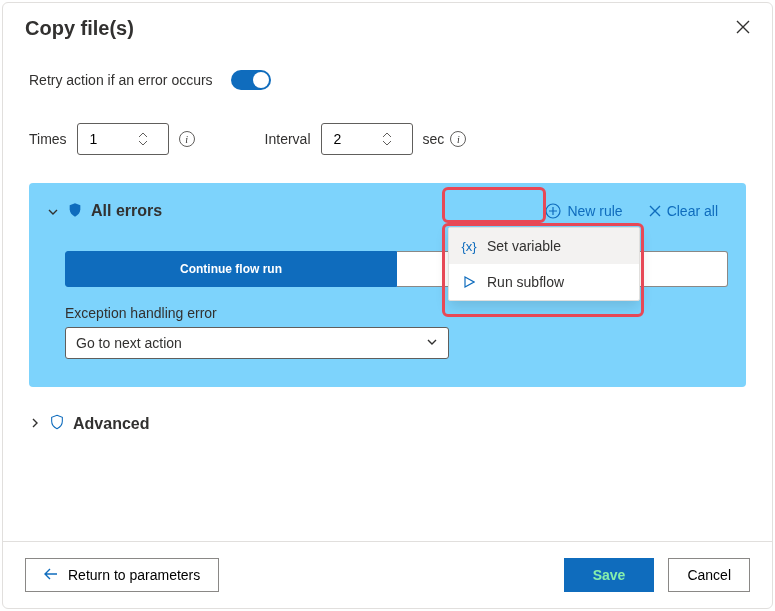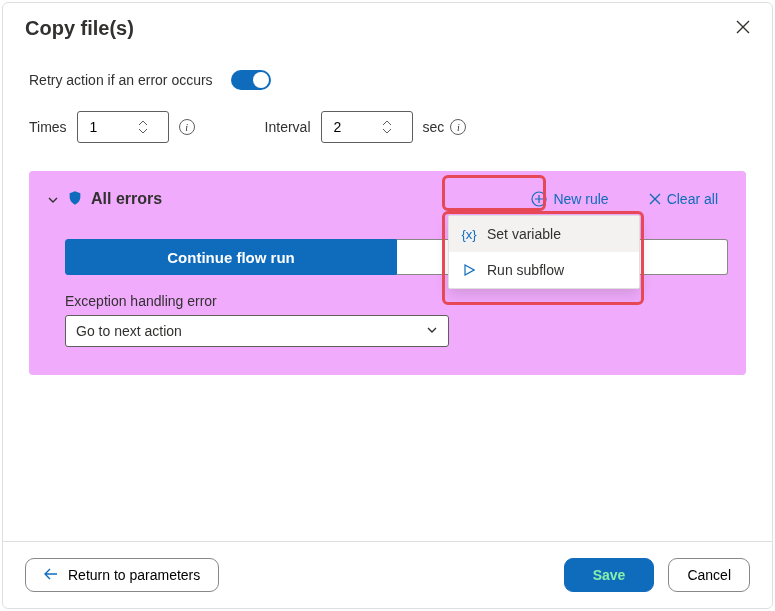--- a/index.html
+++ b/index.html
@@ -6,61 +6,61 @@
   body { margin: 0; padding: 2px; background: #fff; font-size: 14px; color: #323130; }
   .dialog { border: 1px solid #e1dfdd; border-radius: 6px; width: 771px; height: 607px; display: flex; flex-direction: column; }
   .header { display: flex; align-items: center; justify-content: space-between; padding: 14px 22px 10px 22px; }
   .title { font-size: 20px; font-weight: 600; }
   .close-x svg { width: 14px; height: 14px; }
   .info-bar { background: #eff6fc; margin: 4px 6px 0 6px; padding: 12px 20px; display: flex; align-items: center; gap: 12px; }
   .info-bar .shield { width: 18px; height: 18px; flex: none; }
   .info-bar .text { font-size: 14px; }
   .info-bar a { color: #0f6cbd; text-decoration: underline; }
   .body { padding: 20px 26px 10px 26px; flex: 1; }
-  .retry-row { display: flex; align-items: center; gap: 18px; margin-bottom: 21px; }
+  .retry-row { display: flex; align-items: center; gap: 18px; margin-bottom: 33px; }
   .toggle { width: 40px; height: 20px; background: #0f6cbd; border-radius: 10px; position: relative; cursor: pointer; }
   .toggle .knob { position: absolute; right: 2px; top: 2px; width: 16px; height: 16px; background: #fff; border-radius: 50%; }
   .nums-row { display: flex; align-items: center; gap: 10px; margin-bottom: 28px; }
   .num-input { display: flex; align-items: center; border: 1px solid #605e5c; border-radius: 3px; height: 32px; width: 92px; padding: 0 4px 0 10px; }
   .num-input input { border: none; outline: none; width: 50px; font-size: 14px; background: transparent; }
   .spin { display: flex; flex-direction: column; gap: 0; }
   .spin svg { width: 10px; height: 8px; }
   .info-icon { width: 16px; height: 16px; border: 1px solid #605e5c; border-radius: 50%; display: inline-flex; align-items: center; justify-content: center; font-size: 10px; font-style: italic; font-family: Georgia, serif; }
   .gap { width: 50px; }
-  .panel { background: #f0abfc; border-radius: 4px; padding: 14px 18px 28px 18px; position: relative; }
+  .panel { background: #7dd3fc; border-radius: 4px; padding: 14px 18px 28px 18px; position: relative; }
   .panel-head { display: flex; align-items: center; justify-content: space-between; margin-bottom: 26px; }
   .left-head { display: flex; align-items: center; gap: 8px; }
   .left-head .chev { width: 12px; height: 12px; }
   .left-head .shield-blue svg { width: 16px; height: 18px; }
   .left-head .lbl { font-size: 16px; font-weight: 600; }
-  .right-head { display: flex; align-items: center; gap: 20px; }
+  .right-head { display: flex; align-items: center; gap: 6px; }
   .link-btn { display: flex; align-items: center; gap: 6px; padding: 6px 10px; color: #0f6cbd; cursor: pointer; font-size: 14px; background: transparent; border: none; }
   .link-btn.newrule { border: 2px solid #d13438; border-right: none; border-bottom: none; border-top-left-radius: 3px; padding: 8px 10px; position: relative; top: 0; }
   
   .link-btn.newrule { border: none; padding: 6px 10px; }
   .redbox { position: absolute; border: 3px solid #e74856; border-radius: 6px; pointer-events: none; z-index: 5; }
   .btn-row { display: flex; gap: 0; margin-left: 18px; margin-bottom: 18px; }
-  .seg { flex: 1; border: 1px solid #8a8886; height: 36px; display: flex; align-items: center; justify-content: center; font-size: 15px; cursor: pointer; }
+  .seg { flex: 1; border: 1px solid #8a8886; height: 36px; display: flex; align-items: center; justify-content: center; font-size: 12px; cursor: pointer; }
   .seg.primary { background: #0f6cbd; color: #fff; border-color: #0f6cbd; font-weight: 600; }
   .seg.secondary { background: #fff; }
   .seg:first-child { border-radius: 3px 0 0 3px; }
   .seg:last-child { border-radius: 0 3px 3px 0; border-left: none; }
   .field-label { margin-left: 18px; margin-bottom: 6px; font-size: 14px; }
   .select { margin-left: 18px; width: 384px; height: 32px; border: 1px solid #605e5c; border-radius: 3px; background: #fff; display: flex; align-items: center; justify-content: space-between; padding: 0 10px; cursor: pointer; }
   .select .chev svg { width: 12px; height: 12px; }
   .adv-row { display: flex; align-items: center; gap: 8px; margin-top: 26px; }
   .adv-row .chev svg { width: 12px; height: 12px; }
   .adv-row .shield-out svg { width: 16px; height: 18px; }
   .adv-row .lbl { font-size: 16px; font-weight: 600; }
   .dropdown { position: absolute; background: #fff; border: 1px solid #e1dfdd; border-radius: 2px; box-shadow: 0 6px 14px rgba(0,0,0,.12); width: 192px; z-index: 4; }
   .dropdown .item { display: flex; align-items: center; gap: 10px; padding: 10px 12px; cursor: pointer; font-size: 14px; }
   .dropdown .item.first { background: #f3f2f1; }
   .dropdown .ic { width: 16px; height: 16px; display: flex; align-items: center; justify-content: center; color: #0f6cbd; font-size: 13px; }
   .footer { border-top: 1px solid #e1dfdd; padding: 16px 22px; display: flex; align-items: center; justify-content: space-between; }
-  .btn { height: 34px; padding: 0 18px; border-radius: 9px; border: 1px solid #8a8886; background: #fff; font-size: 14px; cursor: pointer; display: inline-flex; align-items: center; gap: 10px; }
+  .btn { height: 34px; padding: 0 18px; border-radius: 0; border: 1px solid #8a8886; background: #fff; font-size: 14px; cursor: pointer; display: inline-flex; align-items: center; gap: 10px; }
   .btn.primary { background: #0f6cbd; color: #86efac; border-color: #0f6cbd; font-weight: 600; padding: 0 28px; }
   .btn .arrow svg { width: 14px; height: 12px; }
   .right-foot { display: flex; gap: 14px; }
   .plus-circle { width: 16px; height: 16px; }
   .xblue { width: 12px; height: 12px; }
 </style>
 </head>
 <body>
 
 <div class="dialog">
@@ -170,20 +170,29 @@
               </svg>
           </span>
           <span>Run subflow</span>
         </div>
       </div>
 
       <div class="redbox" style="top:4px; right:200px; width:104px; height:36px;"></div>
       <div class="redbox" style="top:40px; right:102px; width:202px; height:94px;"></div>
     </div>
 
+    <div class="adv-row">
+      <span class="chev"><svg viewBox="0 0 12 12">
+            <path d="M4 2 L8 6 L4 10" stroke="#323130" stroke-width="1.4" fill="none"></path>
+          </svg></span>
+      <span class="shield-out"><svg viewBox="0 0 24 24">
+            <path d="M12 2 L20 5 V11 C20 16 16.5 20 12 22 C7.5 20 4 16 4 11 V5 Z" fill="none" stroke="#0f6cbd" stroke-width="1.6"></path>
+          </svg></span>
+      <span class="lbl">Advanced</span>
+    </div>
   </div>
 
   <div class="footer">
     <button class="btn">
       <span class="arrow"><svg viewBox="0 0 14 12">
             <path d="M6 1 L1 6 L6 11 M1 6 H13" stroke="#0f6cbd" stroke-width="1.4" fill="none"></path>
           </svg></span>
       <span>Return to parameters</span>
     </button>
     <div class="right-foot">

